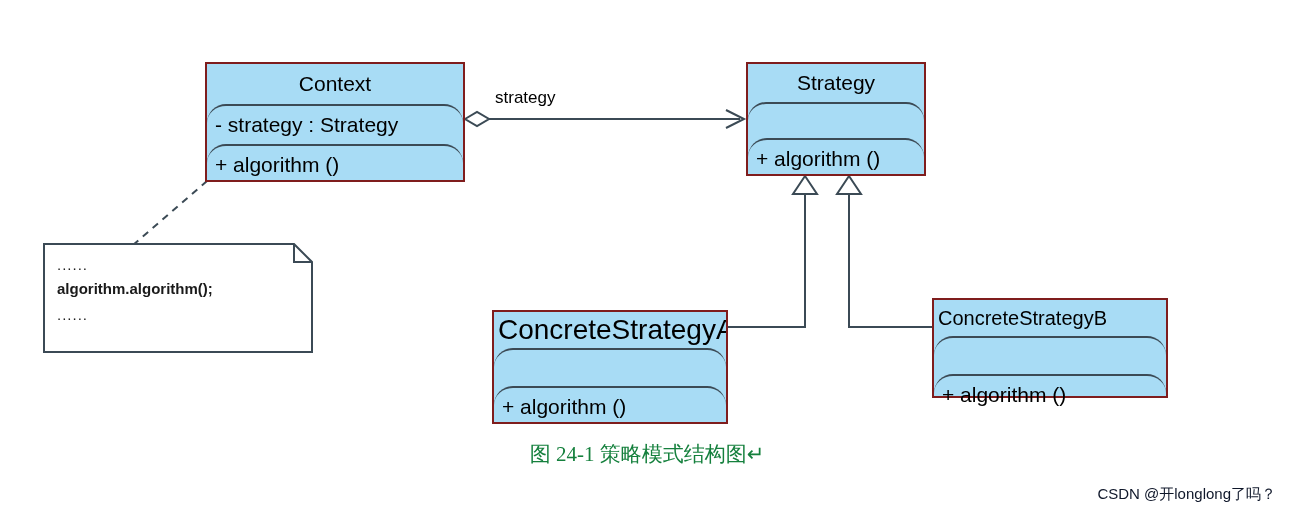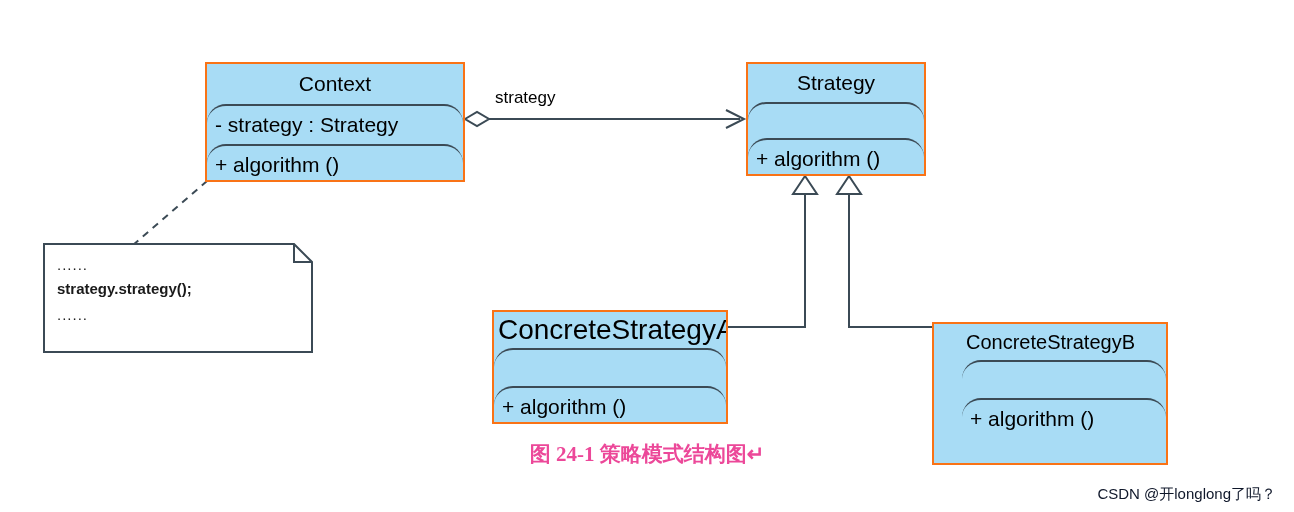--- a/index.html
+++ b/index.html
@@ -16,21 +16,21 @@
   }
   #diagram-canvas {
     position: absolute;
     left: 0;
     top: 0;
     width: 1294px;
     height: 512px;
   }
   .uml-class {
     position: absolute;
-    border: 2px solid #f97316;
+    border: 2px solid #7f1d1d;
     background: #a8dcf5;
     box-sizing: border-box;
   }
   .uml-compartment {
     box-sizing: border-box;
     display: flex;
     align-items: center;
     color: #000000;
     white-space: nowrap;
     overflow: hidden;
@@ -75,24 +75,23 @@
     width: 236px;
     height: 114px;
   }
   #class-concrete-a .c-name  { height: 36px; font-size: 28px; }
   #class-concrete-a .c-attrs { height: 38px; }
   #class-concrete-a .c-ops   { height: 40px; }
   #class-concrete-a .compartment-name { justify-content: flex-start; padding-left: 4px; }
   
   #class-concrete-b {
     left: 932px;
-    top: 322px;
+    top: 298px;
     width: 236px;
-    height: 143px;
-    padding-left: 28px;
+    height: 100px;
   }
   #class-concrete-b .c-name  { height: 36px; font-size: 20px; }
   #class-concrete-b .c-attrs { height: 38px; }
   #class-concrete-b .c-ops   { height: 40px; }
   #class-concrete-b .compartment-name { justify-content: flex-start; padding-left: 4px; }
   
   #note-box {
     position: absolute;
     left: 43px;
     top: 243px;
@@ -136,22 +135,22 @@
   }
   
   #figure-caption {
     position: absolute;
     left: 0;
     top: 440px;
     width: 1294px;
     text-align: center;
     font-family: "Liberation Serif", serif;
     font-size: 21px;
-    font-weight: bold;
-    color: #ec4899;
+    font-weight: normal;
+    color: #15803d;
     white-space: nowrap;
   }
   
   #watermark {
     position: absolute;
     right: 18px;
     bottom: 8px;
     font-size: 15px;
     color: #0f172a;
     white-space: nowrap;
@@ -206,21 +205,21 @@
 
 <div class="uml-class" id="class-concrete-b">
   <div class="uml-compartment compartment-name c-name">ConcreteStrategyB</div>
   <div class="uml-compartment compartment-body divider c-attrs"></div>
   <div class="uml-compartment compartment-body divider c-ops">+  algorithm ()</div>
 </div>
 
 <div id="note-box">
   <div class="note-lines">
     <div class="note-line dots">......</div>
-    <div class="note-line code">strategy.strategy();</div>
+    <div class="note-line code">algorithm.algorithm();</div>
     <div class="note-line dots">......</div>
   </div>
 </div>
 
 <div id="assoc-label">strategy</div>
 
 <div id="figure-caption">图 24-1  策略模式结构图↵</div>
 
 <div id="watermark">CSDN @开longlong了吗？</div>
 

